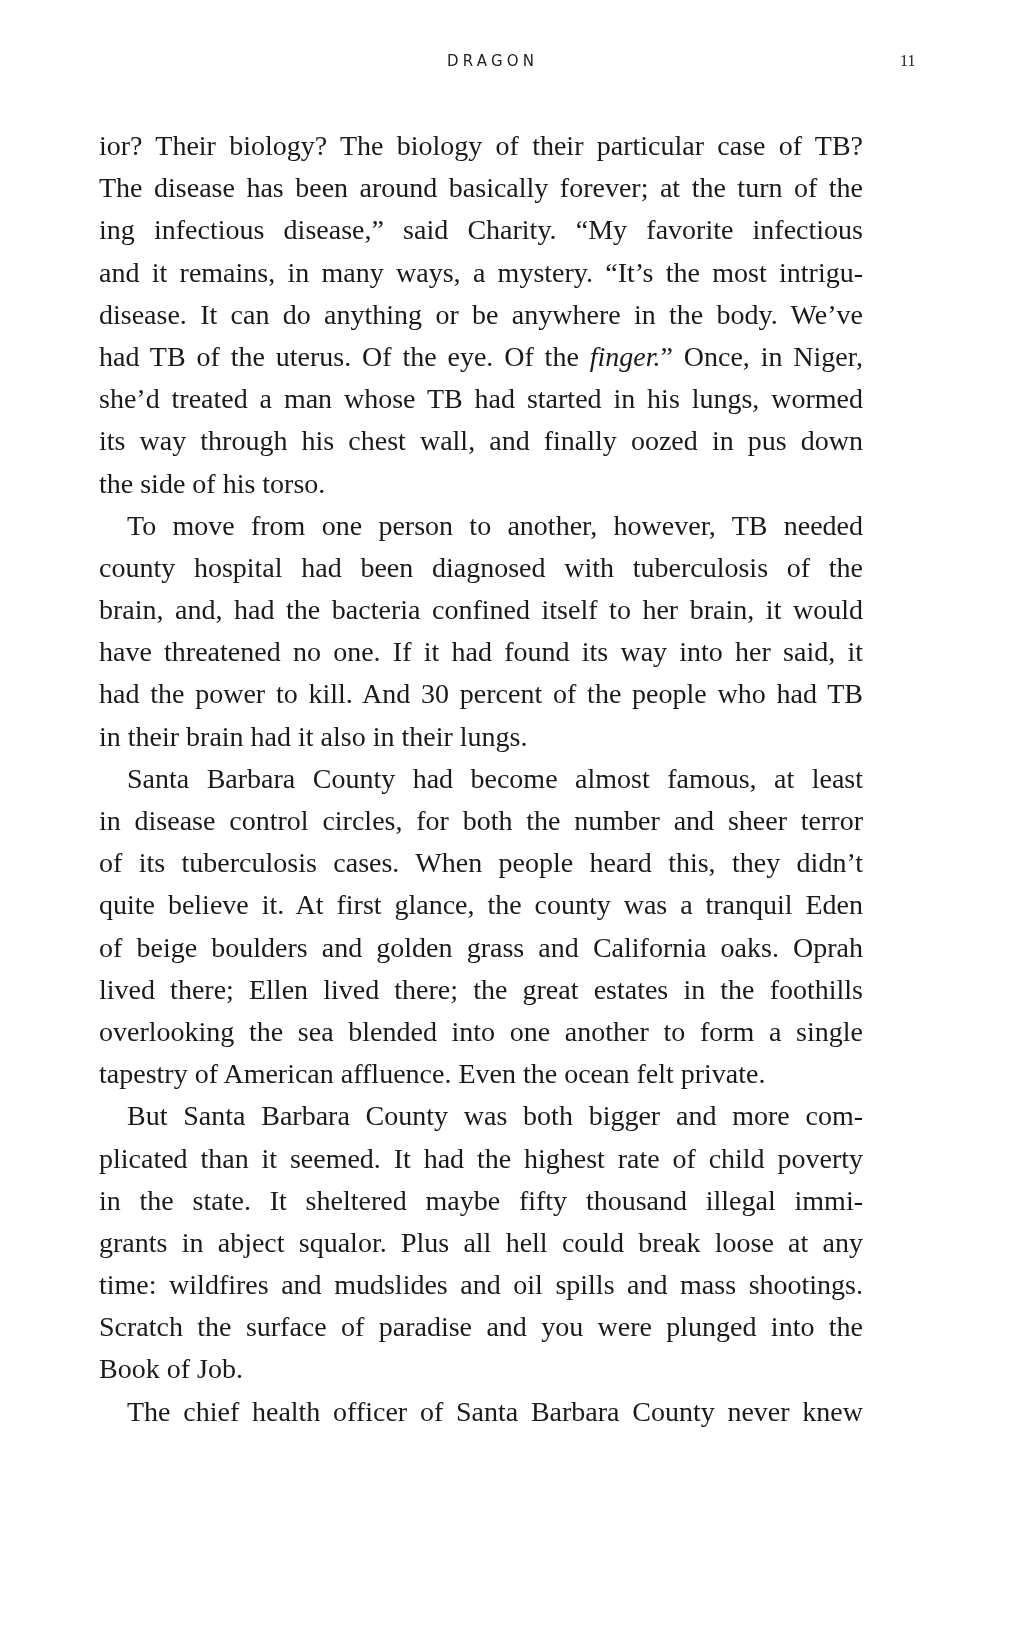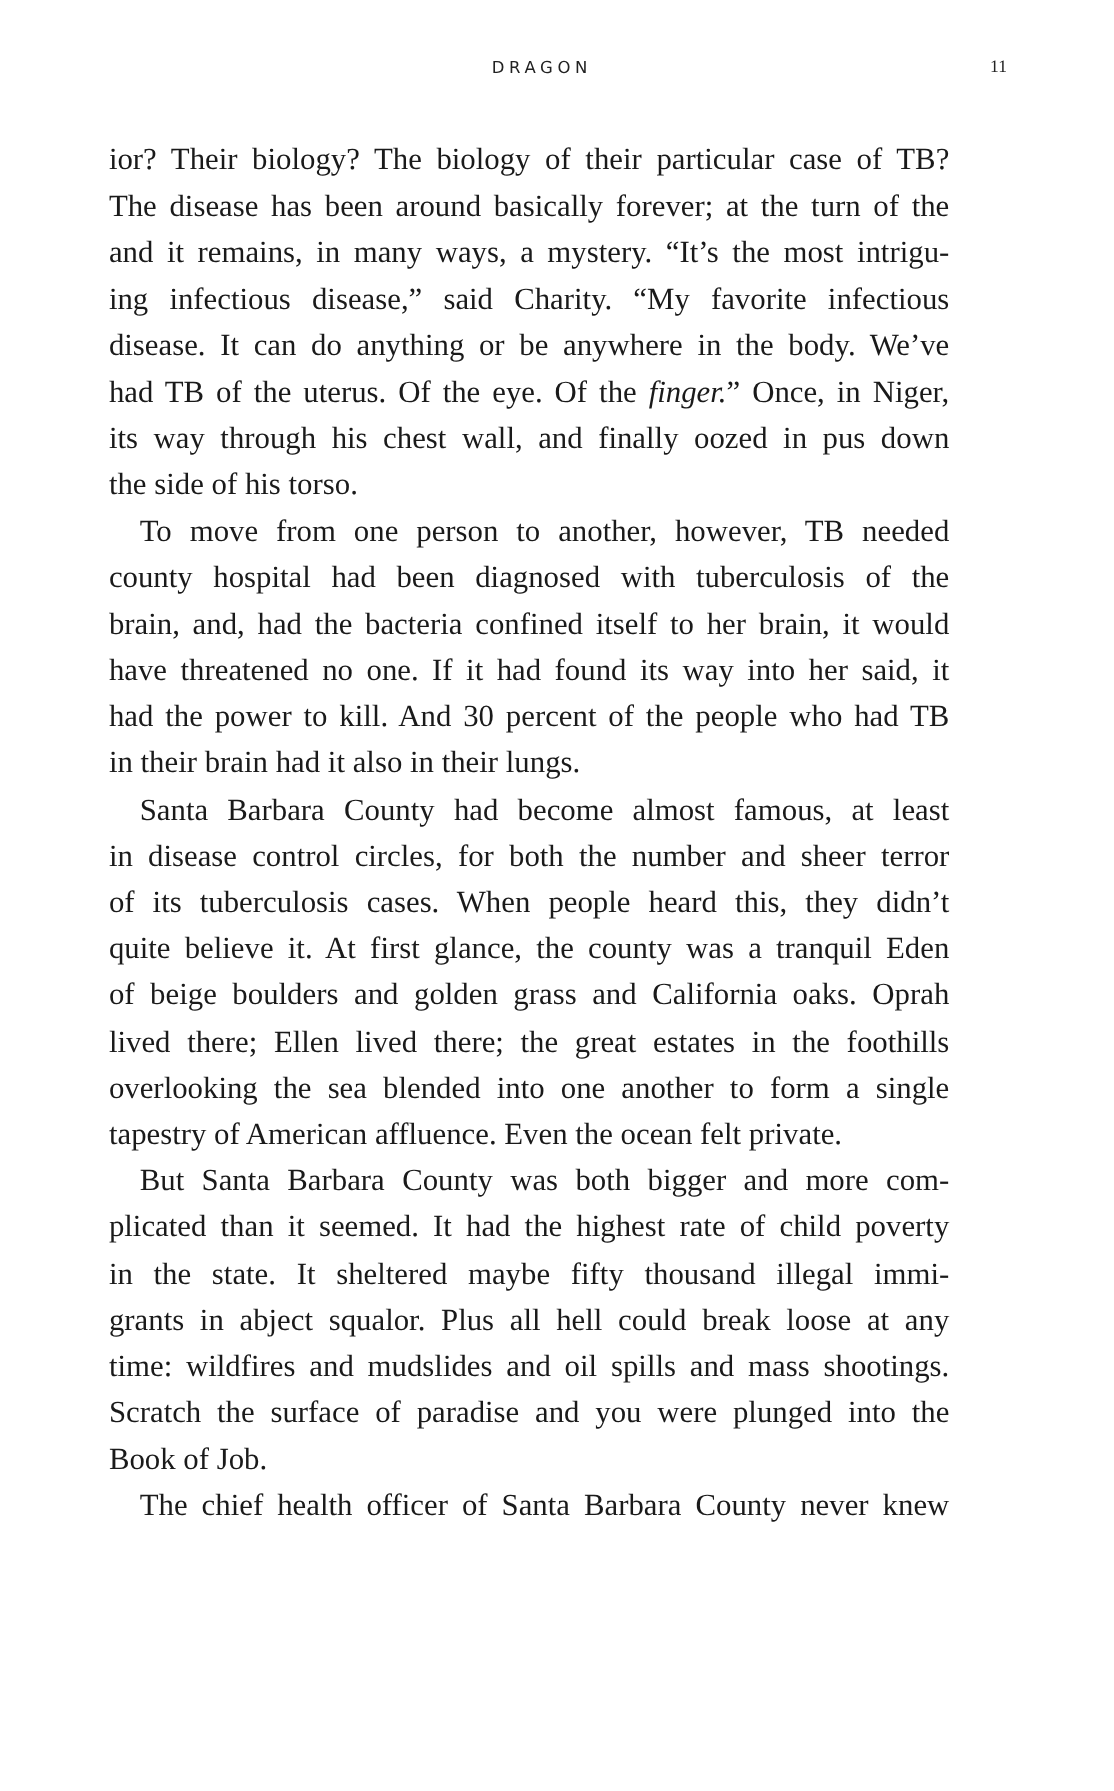--- a/index.html
+++ b/index.html
@@ -72,24 +72,25 @@
 <div class="running-head">
   <span class="running-title">DRAGON</span>
   <span class="folio">11</span>
 </div>
 
 <div class="text-block">
 
   <div>
     <span class="line">ior? Their biology? The biology of their particular case of TB?</span>
     <span class="line">The disease has been around basically forever; at the turn of the</span>
+    <span class="line">ing infectious disease,” said Charity. “My favorite infectious</span>
     <span class="line">and it remains, in many ways, a mystery. “It’s the most intrigu-</span>
-    <span class="line">ing infectious disease,” said Charity. “My favorite infectious</span>
     <span class="line">disease. It can do anything or be anywhere in the body. We’ve</span>
     <span class="line"><span>had TB of the uterus. Of the eye. Of the </span><em>finger.</em><span>” Once, in Niger,</span></span>
+    <span class="line">she’d treated a man whose TB had started in his lungs, wormed</span>
     <span class="line">its way through his chest wall, and finally oozed in pus down</span>
     <span class="line last">the side of his torso.</span>
   </div>
 
   <div>
     <span class="line indent">To move from one person to another, however, TB needed</span>
     <span class="line">county hospital had been diagnosed with tuberculosis of the</span>
     <span class="line">brain, and, had the bacteria confined itself to her brain, it would</span>
     <span class="line">have threatened no one. If it had found its way into her said, it</span>
     <span class="line">had the power to kill. And 30 percent of the people who had TB</span>

